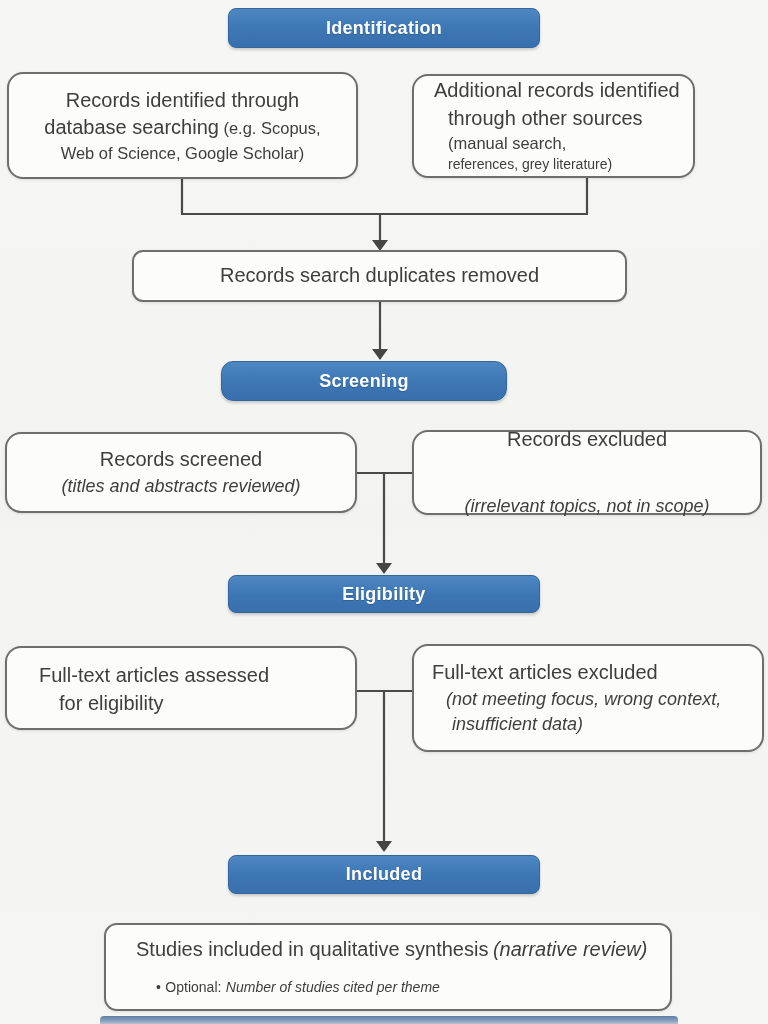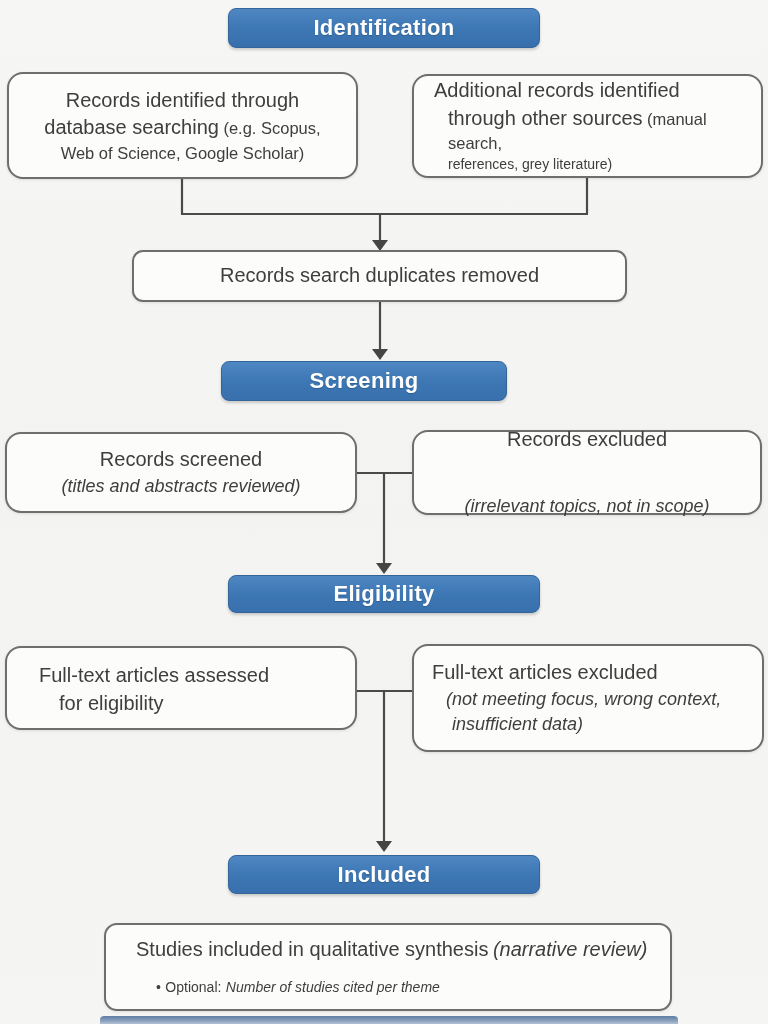--- a/index.html
+++ b/index.html
@@ -7,21 +7,21 @@
     position:relative;width:768px;height:1024px;overflow:hidden;
     background:linear-gradient(180deg,#f6f6f4 0%,#f3f3f1 50%,#f5f5f3 100%);
     font-family:"Liberation Sans","DejaVu Sans",sans-serif;
     color:#3e3e3e;
   }
   .abs{position:absolute;box-sizing:border-box;}
   .hdr{
     display:flex;align-items:center;justify-content:center;
     background:linear-gradient(180deg,#4e87c2 0%,#3c76b3 55%,#3870ad 100%);
     border:1px solid #34659c;border-radius:8px;
-    color:#ffffff;font-weight:bold;font-size:22px;letter-spacing:.3px;
+    color:#ffffff;font-weight:bold;font-size:18px;letter-spacing:.3px;
     box-shadow:0 2px 3px rgba(0,0,0,.18);
     text-shadow:0 1px 1px rgba(0,0,0,.18);
   }
   .box{
     display:flex;flex-direction:column;justify-content:center;
     background:#fcfcfb;border:2px solid #6e6e6e;border-radius:16px;
     box-shadow:0 1px 3px rgba(0,0,0,.10);
     line-height:1.38;
   }
   .box.center{text-align:center;align-items:center;}
@@ -72,42 +72,42 @@
       <polygon points="372,349 388,349 380,360"></polygon>
       <polygon points="376,563 392,563 384,574"></polygon>
       <polygon points="376,841 392,841 384,852"></polygon>
     </g>
   </svg>
 
   <div class="abs hdr" style="left:228px;top:8px;width:312px;height:40px;">
     <span>Identification</span>
   </div>
 
-  <div class="abs hdr" style="left:221px;top:361px;width:286px;height:40px;">
+  <div class="abs hdr" style="left:221px;top:361px;width:286px;height:40px;border-radius:12px;">
     <span>Screening</span>
   </div>
 
   <div class="abs hdr" style="left:228px;top:575px;width:312px;height:38px;">
     <span>Eligibility</span>
   </div>
 
   <div class="abs hdr" style="left:228px;top:855px;width:312px;height:39px;">
     <span>Included</span>
   </div>
 
   <div class="abs box center" style="left:7px;top:72px;width:351px;height:107px;padding:6px 16px;">
     <div class="t-main">Records identified through</div>
     <div>
       <span class="t-main">database searching</span>
       <span class="t-small">(e.g. Scopus,</span>
     </div>
     <div class="t-small">Web of Science, Google Scholar)</div>
   </div>
 
-  <div class="abs box left" style="left:412px;top:74px;width:351px;height:104px;padding:6px 10px 6px 20px;">
+  <div class="abs box left" style="left:412px;top:74px;width:283px;height:104px;padding:6px 10px 6px 20px;">
     <div class="t-main">Additional records identified</div>
     <div class="indent">
       <span class="t-main">through other sources</span>
       <span class="t-small">(manual search,</span>
     </div>
     <div class="t-mid indent">references, grey literature)</div>
   </div>
 
   <div class="abs box center" style="left:132px;top:250px;width:495px;height:52px;border-radius:11px;">
     <div class="t-main">Records search duplicates removed</div>

